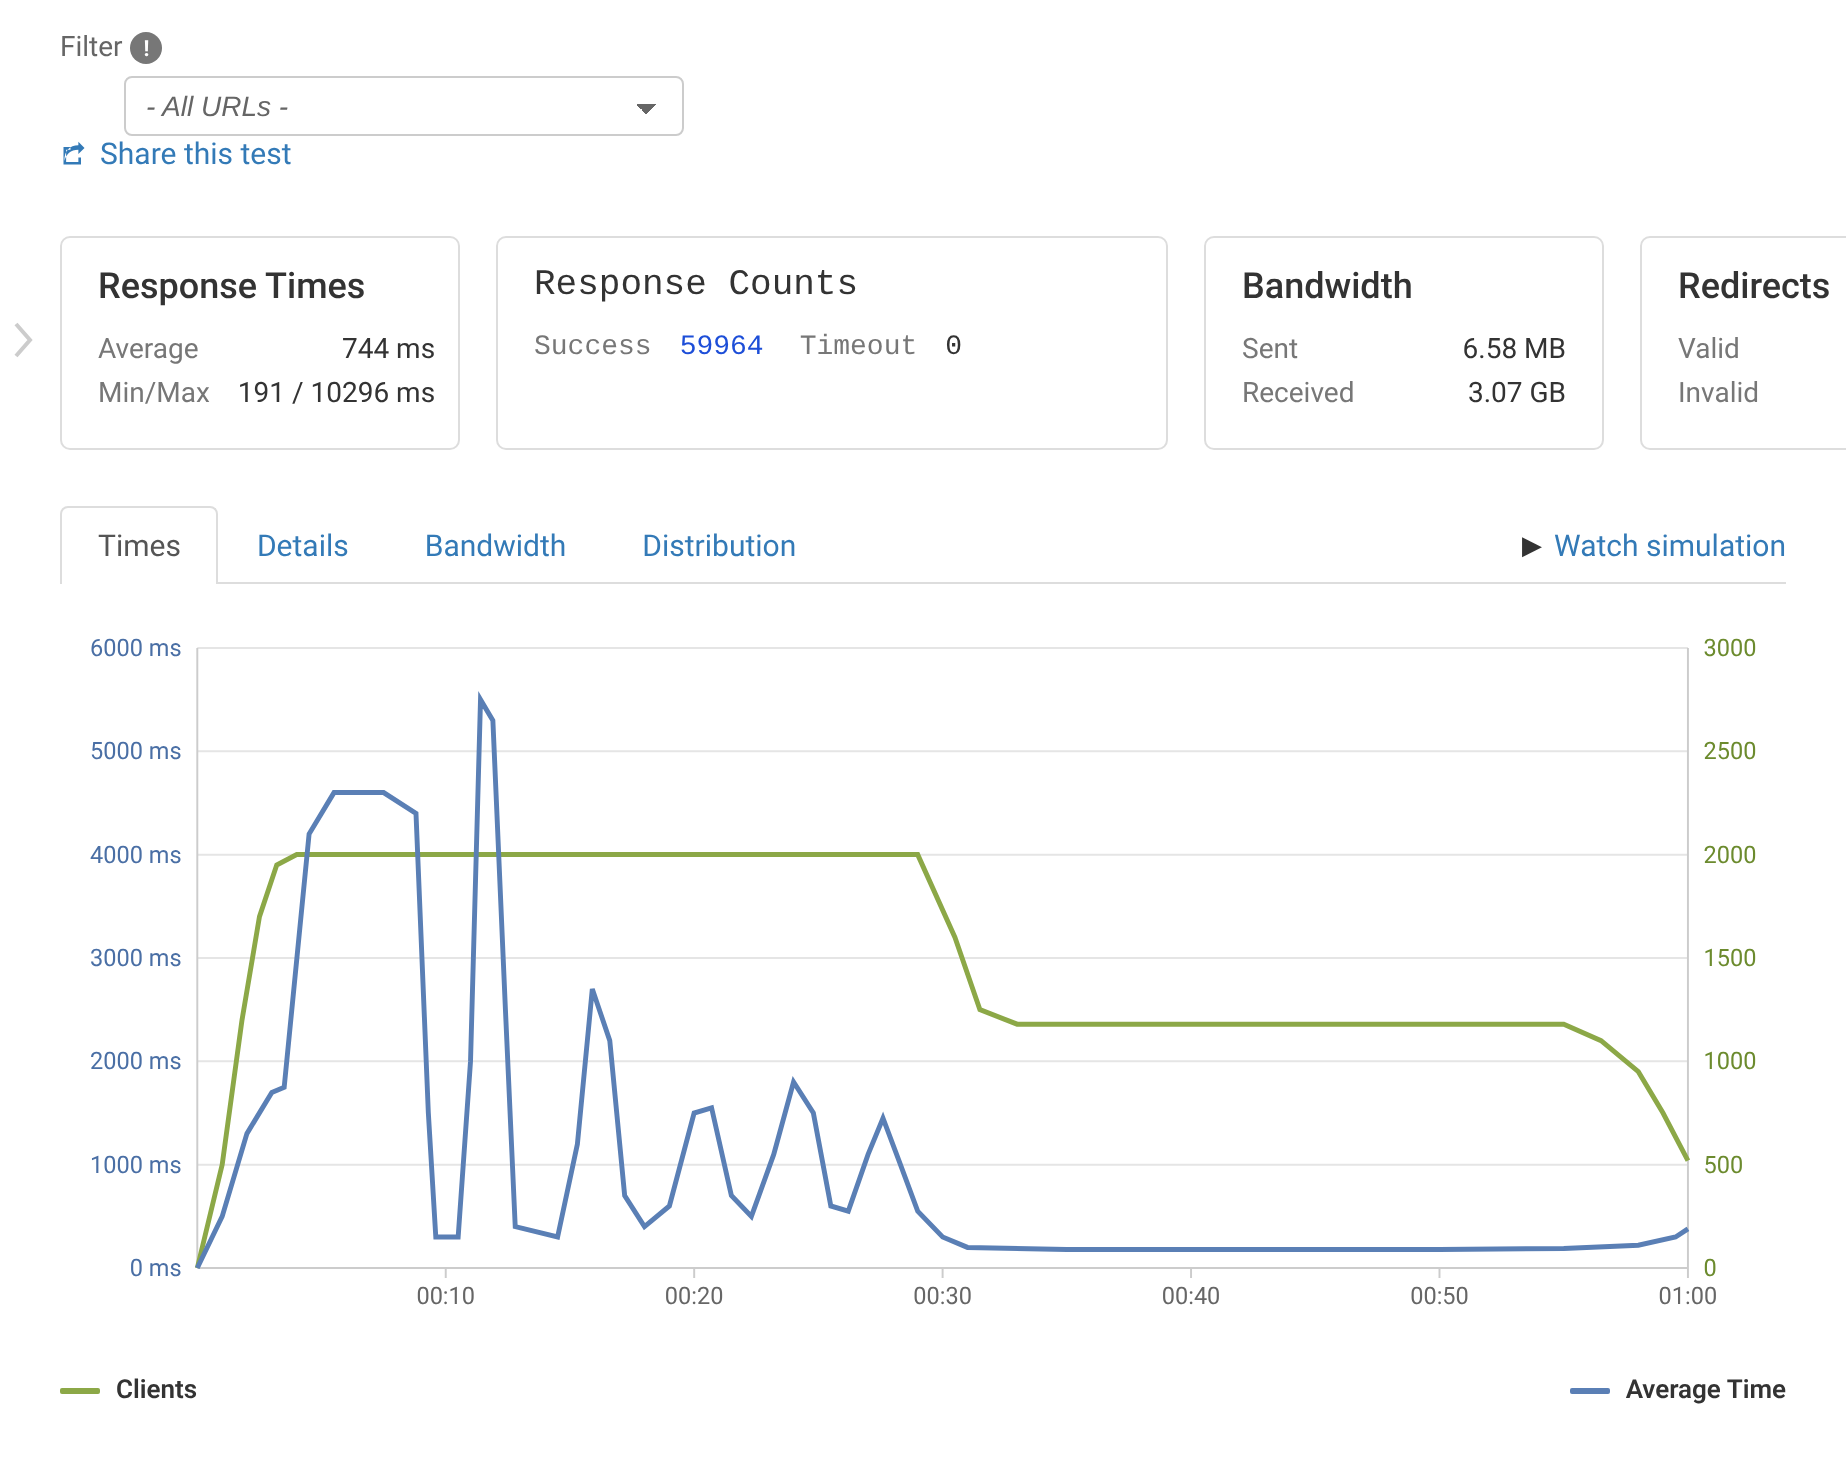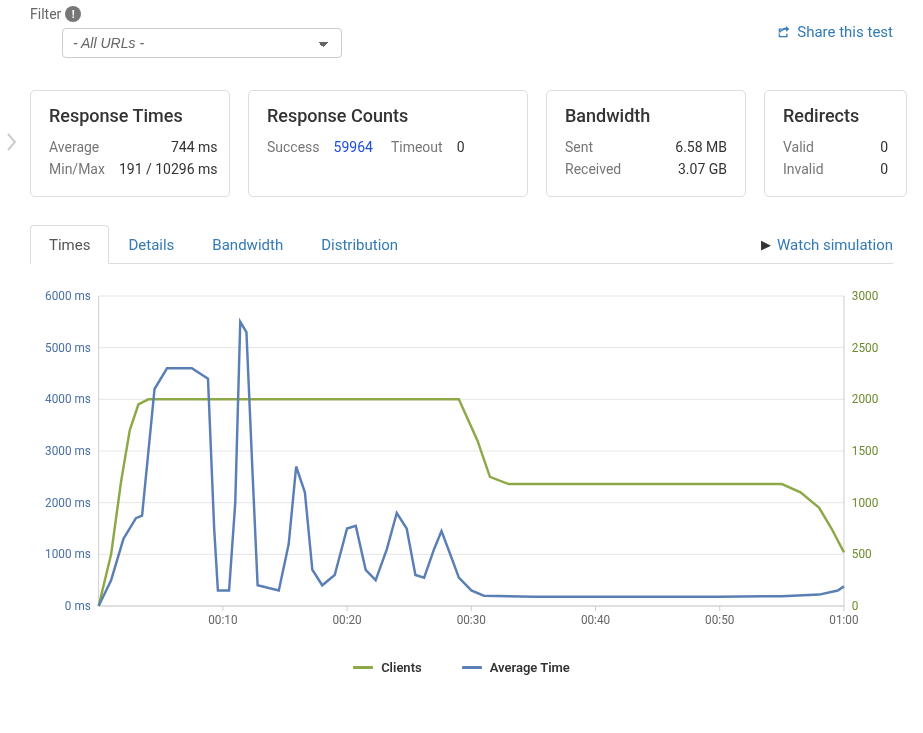--- a/index.html
+++ b/index.html
@@ -5,21 +5,21 @@
   * { box-sizing: border-box; }
   body {
     font-family: -apple-system, BlinkMacSystemFont, "Segoe UI", Roboto, Arial, sans-serif;
     font-size: 14px;
     color: #333;
     margin: 0;
     padding: 0 0 20px 0;
     background: #fff;
   }
   .container { padding: 0 30px; position: relative; }
-  .top-row { display: flex; justify-content: space-between; align-items: center; padding-top: 6px; }
+  .top-row { display: flex; justify-content: space-between; align-items: flex-start; padding-top: 16px; flex-direction: column; }
   .filter-block { }
   .filter-label { color: #666; font-size: 14px; display: flex; align-items: center; gap: 4px; margin-bottom: 6px; }
   .info-icon {
     width: 16px; height: 16px; border-radius: 50%; background: #777;
     color: #fff; font-size: 11px; font-weight: bold;
     display: inline-flex; align-items: center; justify-content: center;
     font-style: normal;
   }
   .filter-select {
     width: 280px; padding: 6px 10px; border: 1px solid #ccc; border-radius: 4px;
@@ -42,21 +42,21 @@
     border: 1px solid #ddd; border-radius: 5px; padding: 14px 18px 16px;
     background: #fff; flex: 0 0 auto;
   }
   .card h3 { margin: 0 0 10px; font-size: 18px; font-weight: 500; color: #333; }
   .card table { border-collapse: collapse; font-size: 14px; }
   .card td { padding: 3px 0; vertical-align: baseline; }
   .card .label { color: #777; padding-right: 14px; }
   .card .value { color: #333; text-align: right; white-space: nowrap; }
   .card .value-pair { color: #1d4ed8; padding-right: 18px; }
   .card-rt { width: 200px; }
-  .card-rc { width: 280px; }
+  .card-rc { width: 336px; font-family: Liberation Mono, monospace; }
   .card-bw { width: 200px; }
   .card-rd { width: 143px; }
 
   .tabs-row { display: flex; justify-content: space-between; align-items: center; margin-top: 28px; }
   .tabs { display: flex; }
   .tab {
     padding: 10px 18px; cursor: pointer; color: #337ab7;
     border: 1px solid transparent; border-bottom: none;
     font-size: 15px;
   }
@@ -69,21 +69,21 @@
 
   .chart-wrap { position: relative; margin-top: 22px; }
   .chart-svg { width: 100%; height: 360px; display: block; }
   .y-label-left text { fill: #4a6fa5; font-size: 12px; }
   .y-label-right text { fill: #6c8b2e; font-size: 12px; }
   .x-label text { fill: #666; font-size: 12px; }
   .grid line { stroke: #e5e5e5; stroke-width: 1; }
   .series-clients { stroke: #8ca847; stroke-width: 2.5; fill: none; }
   .series-avg { stroke: #5a7fb5; stroke-width: 2.5; fill: none; }
 
-  .legend { display: flex; justify-content: center; gap: 40px; margin-top: 14px; font-size: 13px; color: #333; font-weight: 600; }
+  .legend { display: flex; justify-content: space-between; gap: 40px; margin-top: 14px; font-size: 13px; color: #333; font-weight: 600; }
   .legend-item { display: inline-flex; align-items: center; gap: 8px; }
   .legend-swatch { width: 20px; height: 3px; border-radius: 1px; }
   .sw-clients { background: #8ca847; }
   .sw-avg { background: #5a7fb5; }
 </style>
 </head>
 <body>
 
 <div class="container">
 

